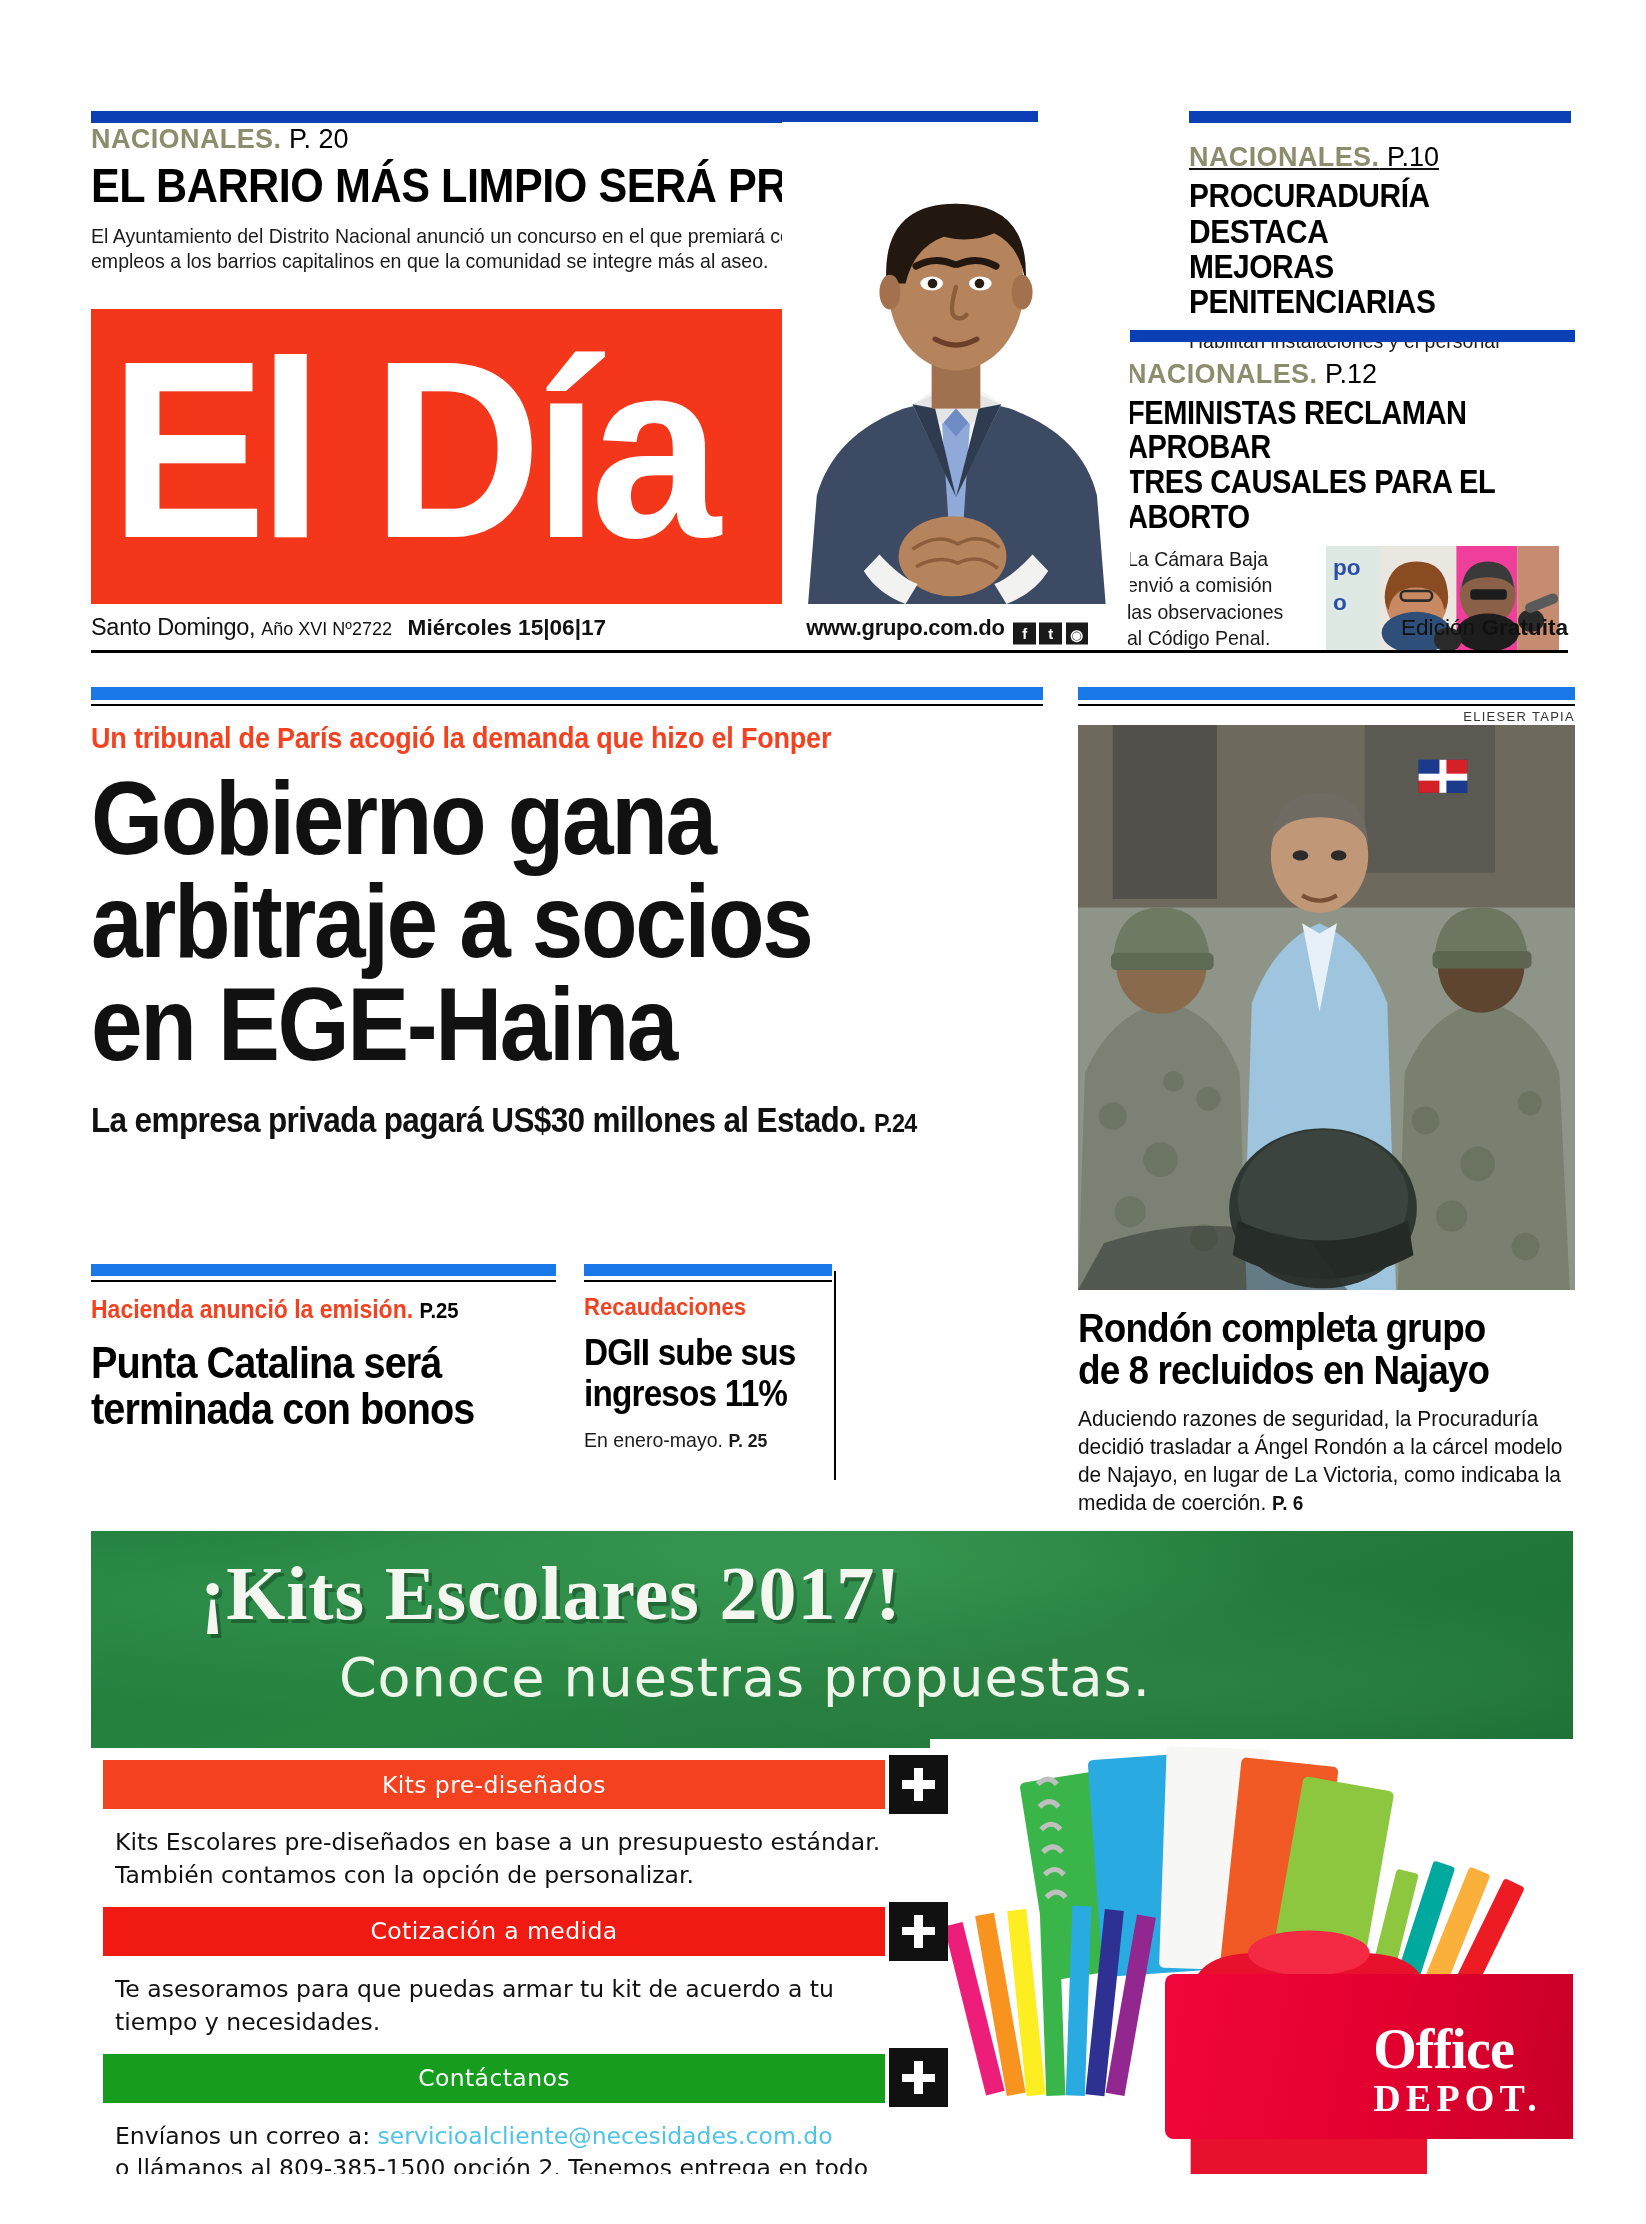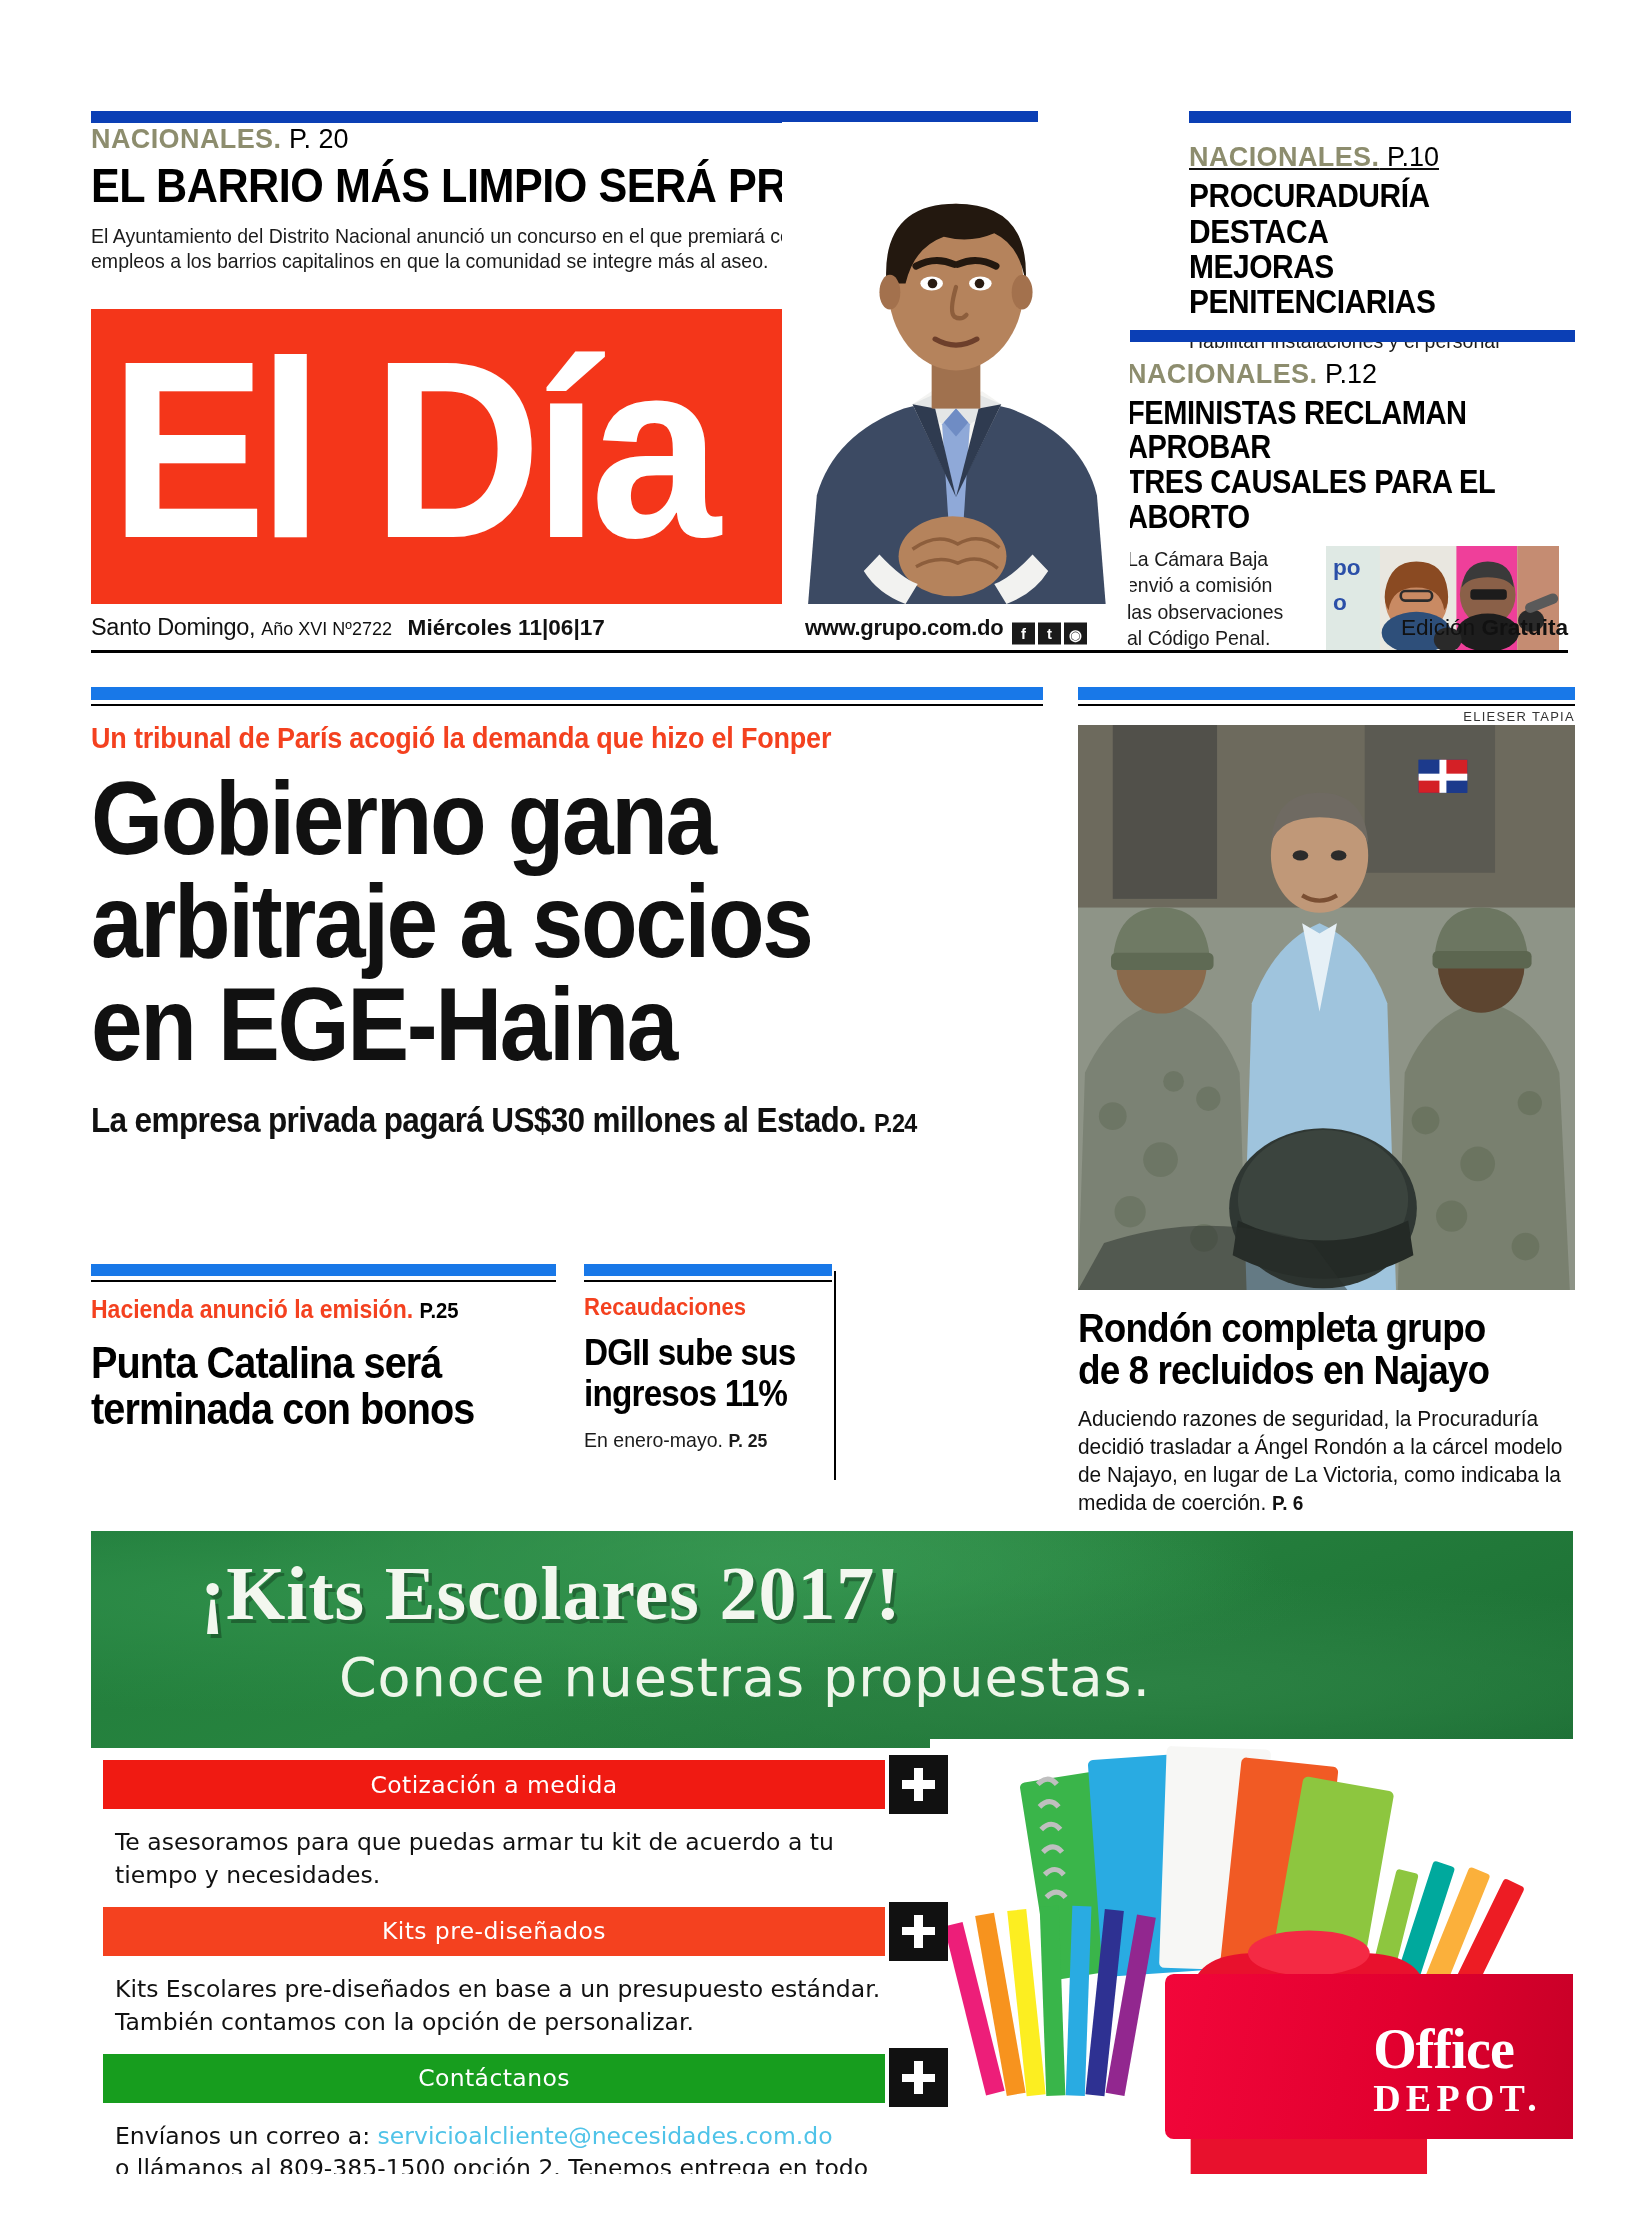--- a/index.html
+++ b/index.html
@@ -320,21 +320,21 @@
       <path d="M154 512 q26-14 48-4 q24-12 46 6" stroke="#8d5e3c" stroke-width="4" fill="none"></path>
 
       <path d="M112 498 q26 28 44 34 l-14 23 q-32-12-48-38z" fill="#f2f2f0"></path>
       <path d="M288 498 q-26 28-44 34 l14 23 q32-12 48-38z" fill="#f2f2f0"></path>
     </svg>
   </div>
 
   <div class="dateline">
     <span class="dl-city">Santo Domingo,</span>
     <span class="dl-year">Año XVI Nº2722</span>
-    <span class="dl-date">Miércoles 11|06|17</span>
+    <span class="dl-date">Miércoles 15|06|17</span>
     <span style="flex:0 0 200px"></span>
     <span class="dl-web">www.grupo.com.do</span>
     <span class="dl-social">
       <span class="sq">f</span>
       <span class="sq">t</span>
       <span class="sq">◉</span>
     </span>
     <span style="flex:1"></span>
     <span class="dl-free"><span>Edición </span><b>Gratuita</b></span>
   </div>
@@ -510,33 +510,33 @@
 
           <path d="M300 300 q0-54 76-54 l120 0 q76 0 76 54 l0 200 l-272 0 z" fill="#e8112d"></path>
           <path d="M300 330 l272 0 l0 34 l-272 0 z" fill="#c40f26"></path>
           <ellipse cx="436" cy="246" rx="70" ry="26" fill="#f42a44"></ellipse>
         </svg>
       </div>
 
       <div class="ad-rows">
 
         <div class="ad-row">
+          <div class="ad-row-bar bar-red-o">
+            <span>Kits pre-diseñados</span>
+            <span class="plus-box"></span>
+          </div>
+          <div class="ad-para">Kits Escolares pre-diseñados en base a un presupuesto estándar. También contamos con la opción de personalizar.</div>
+        </div>
+
+        <div class="ad-row">
           <div class="ad-row-bar bar-red">
             <span>Cotización a medida</span>
             <span class="plus-box"></span>
           </div>
           <div class="ad-para">Te asesoramos para que puedas armar tu kit de acuerdo a tu tiempo y necesidades.</div>
-        </div>
-
-        <div class="ad-row">
-          <div class="ad-row-bar bar-red-o">
-            <span>Kits pre-diseñados</span>
-            <span class="plus-box"></span>
-          </div>
-          <div class="ad-para">Kits Escolares pre-diseñados en base a un presupuesto estándar. También contamos con la opción de personalizar.</div>
         </div>
 
         <div class="ad-row">
           <div class="ad-row-bar bar-green">
             <span>Contáctanos</span>
             <span class="plus-box"></span>
           </div>
           <div class="ad-para">
             <span>Envíanos un correo a: </span><span class="ad-email">servicioalcliente@necesidades.com.do</span>
             <div>o llámanos al 809-385-1500 opción 2. Tenemos entrega en todo el país.</div>

